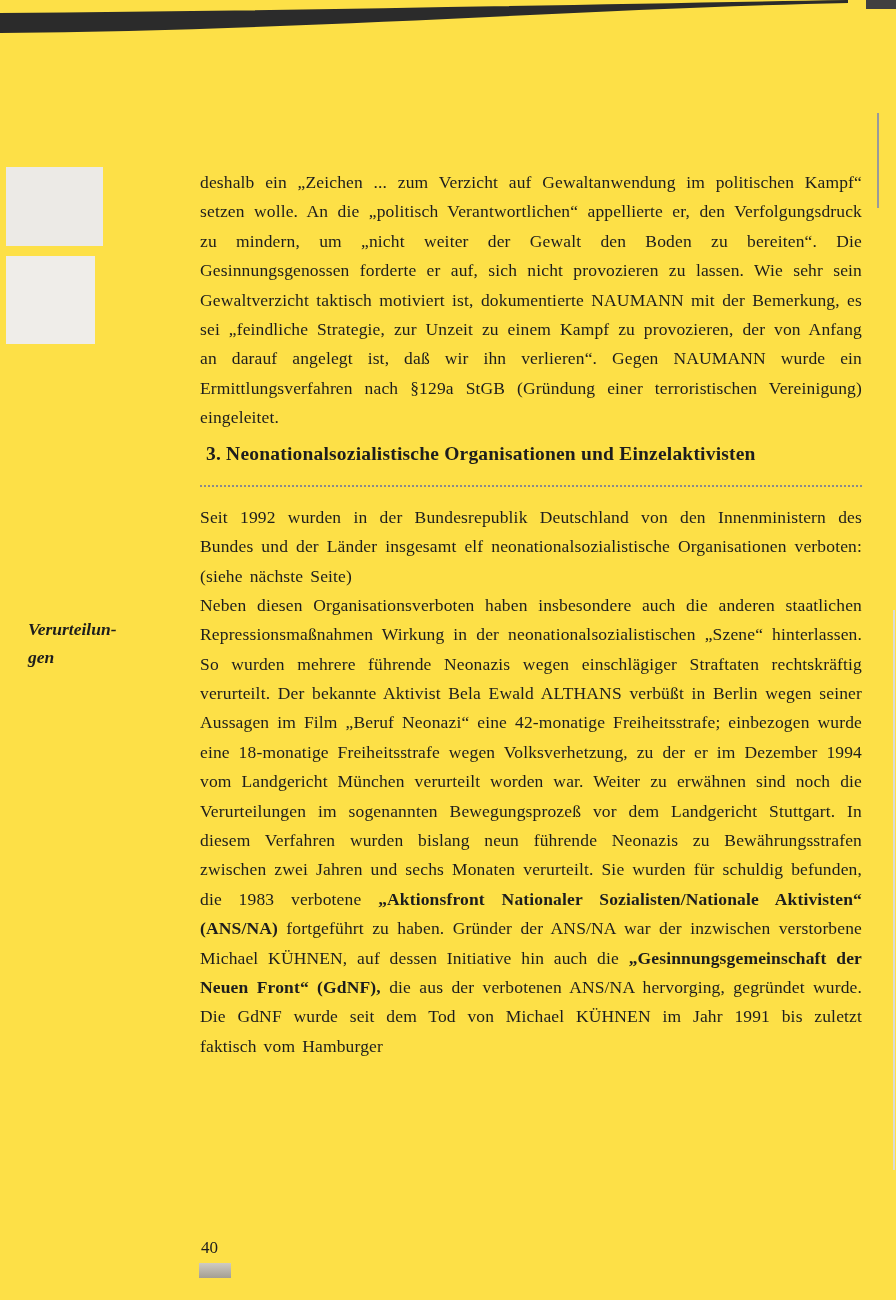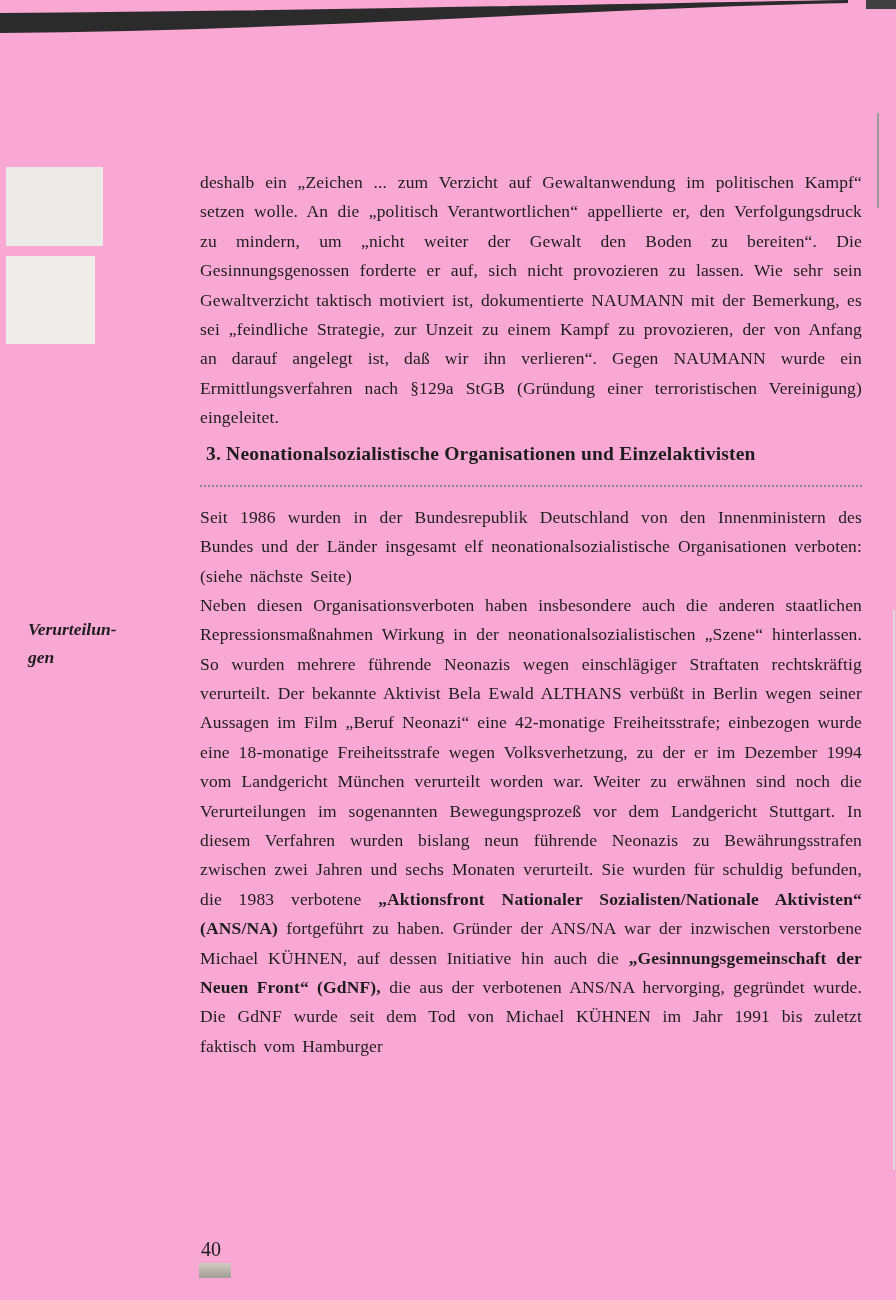--- a/index.html
+++ b/index.html
@@ -1,20 +1,20 @@
 <!DOCTYPE html>
 <html lang="de"><head>
 <meta charset="utf-8">
 <style>
   html, body { margin:0; padding:0; background:#ffffff; }
   .page {
     position:relative;
     width:896px;
     height:1300px;
-    background:#f9a8d4;
+    background:#fde047;
     overflow:hidden;
     font-family:"Liberation Serif", serif;
     color:#1d1d1d;
   }
 
   
   .top-band { position:absolute; top:0; left:0; display:block; }
   .corner-rect { position:absolute; top:0; right:0; width:30px; height:9px; background:#404040; }
   .left-block-1 { position:absolute; left:6px; top:167px; width:97px; height:79px; background:#eceae6; }
   .left-block-2 { position:absolute; left:6px; top:256px; width:89px; height:88px; background:#efede9; }
@@ -56,21 +56,21 @@
     font-size:17.5px;
     line-height:1.6;
     padding-top:24px;
     white-space:pre-line;
   }
   .bold-inline { font-weight:bold; }
   .page-number {
     position:absolute;
     left:201px;
     top:1238px;
-    font-size:20px;
+    font-size:17px;
   }
 </style>
 </head>
 <body>
 
 <div class="page">
 
   <svg class="top-band" width="896" height="40" viewBox="0 0 896 40" aria-hidden="true">
     <path d="M0,13 C300,11 600,4 848,0 L848,3 C600,8 300,31 0,33 Z" fill="#2b2b2b"></path>
   </svg>
@@ -90,21 +90,21 @@
 
     <div class="row">
       <div class="margin-cell"></div>
       <div class="heading-block">
         <h2 class="section-heading">3. Neonationalsozialistische Organisationen und Einzelaktivisten</h2>
       </div>
     </div>
 
     <div class="row">
       <div class="margin-cell"></div>
-      <p class="body-text para2">Seit 1986 wurden in der Bundesrepublik Deutschland von den Innenministern des Bundes und der Länder insgesamt elf neonationalsozialistische Organisationen verboten: (siehe nächste Seite)</p>
+      <p class="body-text para2">Seit 1992 wurden in der Bundesrepublik Deutschland von den Innenministern des Bundes und der Länder insgesamt elf neonationalsozialistische Organisationen verboten: (siehe nächste Seite)</p>
     </div>
 
     <div class="row">
       <div class="margin-cell">
         <div class="margin-label">Verurteilun-
 gen</div>
       </div>
       <p class="body-text para3"><span>Neben diesen Organisationsverboten haben insbesondere auch die anderen staatlichen Repressionsmaßnahmen Wirkung in der neonationalsozialistischen „Szene“ hinterlassen. So wurden mehrere führende Neonazis wegen einschlägiger Straftaten rechtskräftig verurteilt. Der bekannte Aktivist Bela Ewald ALTHANS verbüßt in Berlin wegen seiner Aussagen im Film „Beruf Neonazi“ eine 42-monatige Freiheitsstrafe; einbezogen wurde eine 18-monatige Freiheitsstrafe wegen Volksverhetzung, zu der er im Dezember 1994 vom Landgericht München verurteilt worden war. Weiter zu erwähnen sind noch die Verurteilungen im sogenannten Bewegungsprozeß vor dem Landgericht Stuttgart. In diesem Verfahren wurden bislang neun führende Neonazis zu Bewährungsstrafen zwischen zwei Jahren und sechs Monaten verurteilt. Sie wurden für schuldig befunden, die 1983 verbotene </span><span class="bold-inline">„Aktionsfront Nationaler Sozialisten/Nationale Aktivisten“ (ANS/NA)</span><span> fortgeführt zu haben. Gründer der ANS/NA war der inzwischen verstorbene Michael KÜHNEN, auf dessen Initiative hin auch die </span><span class="bold-inline">„Gesinnungsgemeinschaft der Neuen Front“ (GdNF),</span><span> die aus der verbotenen ANS/NA hervorging, gegründet wurde. Die GdNF wurde seit dem Tod von Michael KÜHNEN im Jahr 1991 bis zuletzt faktisch vom Hamburger</span></p>
     </div>
 

